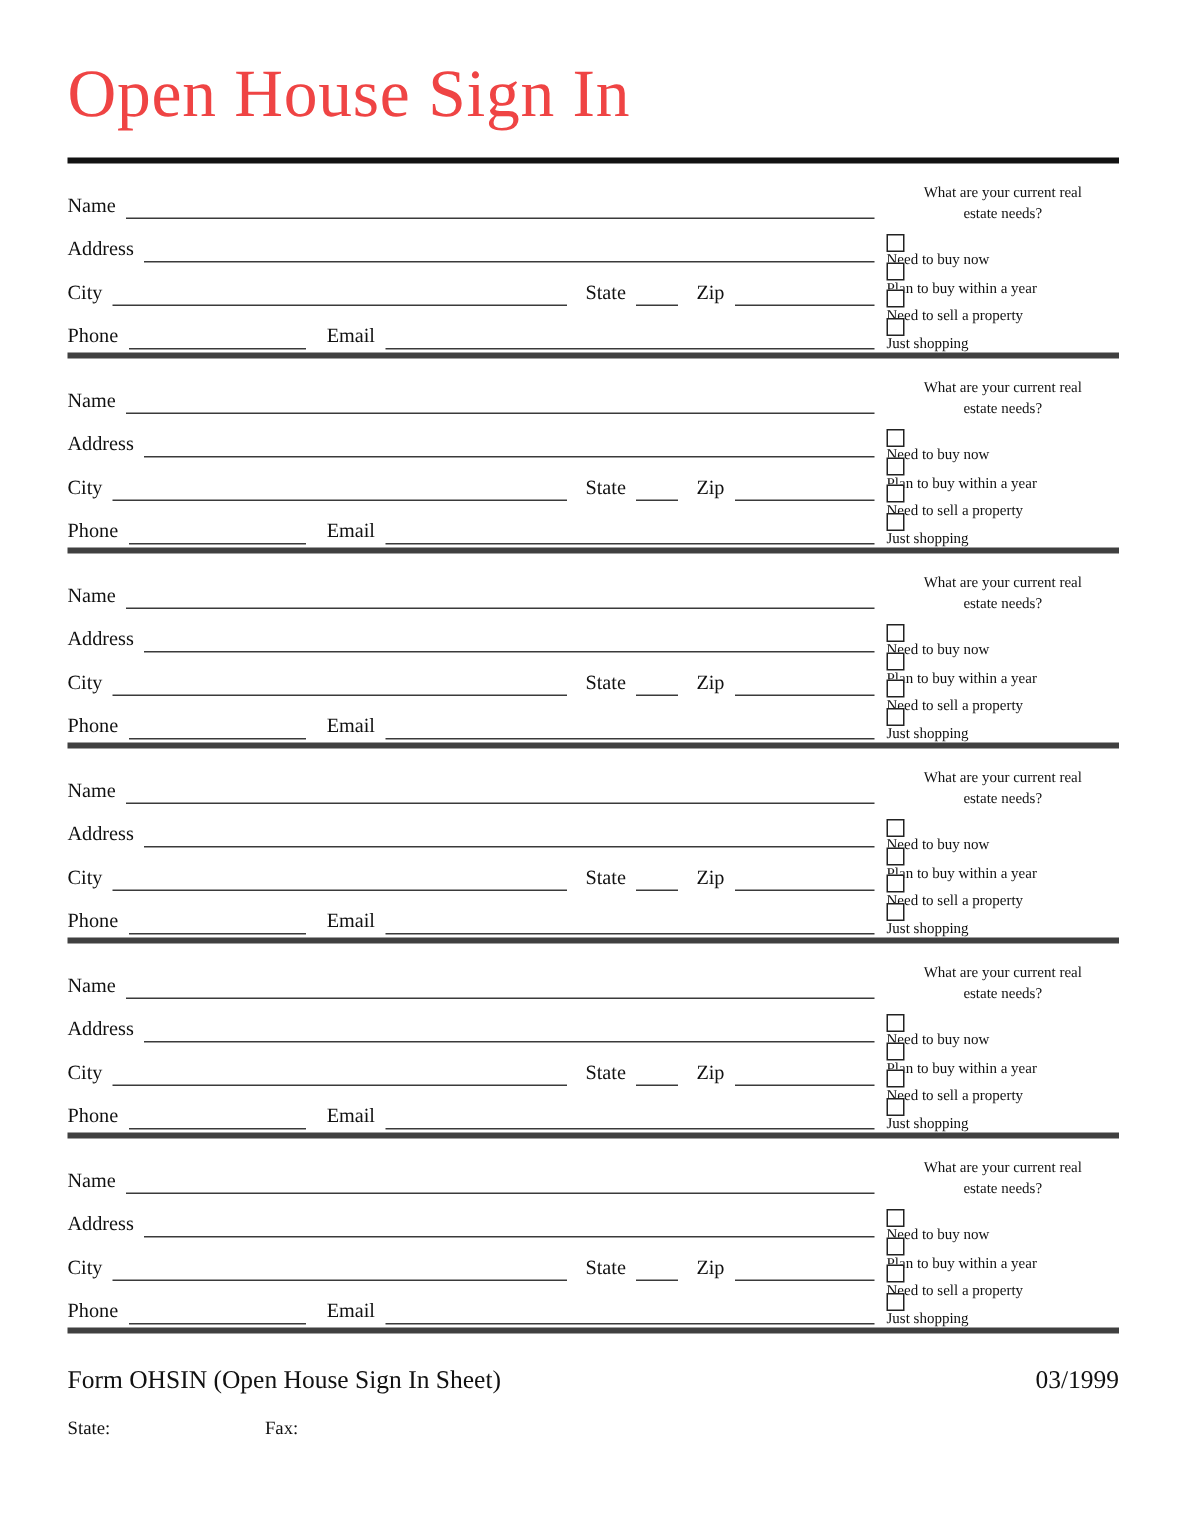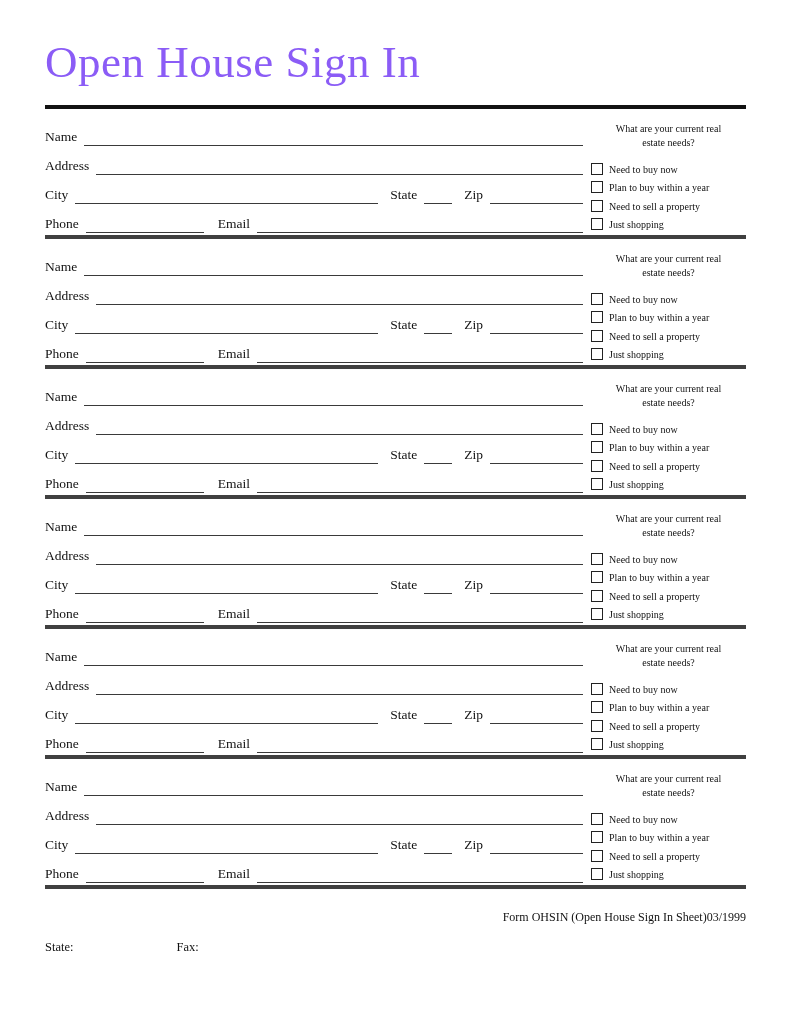--- a/index.html
+++ b/index.html
@@ -11,21 +11,21 @@
     position: relative;
   }
   .page { padding: 0 45px; width: 791px; }
 
   
   .title {
     font-size: 45px;
     font-weight: normal;
     margin-top: 36px;
     letter-spacing: 0.5px;
-    color: #8b5cf6;
+    color: #ef4444;
   }
   .thick-rule {
     height: 4px;
     background: #121212;
     margin-top: 17px;
   }
 
   
   .section {
     height: 130px;
@@ -64,37 +64,38 @@
     padding-top: 5px;
     font-size: 10px;
   }
   .needs-q {
     text-align: center;
     line-height: 14px;
     margin-bottom: 6px;
   }
   .opt {
     display: flex;
-    align-items: flex-end;
+    align-items: flex-start;
     height: 18.5px;
+    flex-direction: column;
   }
   .box {
     width: 12px; height: 12px;
     border: 1.3px solid #222;
     margin-right: 6px;
     flex: 0 0 auto;
     background: #fff;
   }
 
   
   .footer-row1 {
     display: flex;
-    justify-content: flex-end;
+    justify-content: space-between;
     margin-top: 21px;
-    font-size: 12px;
+    font-size: 17px;
   }
   .footer-row2 {
     margin-top: 15px;
     font-size: 12.5px;
   }
   .footer-row2 .fax { margin-left: 100px; }
   .produced {
     margin-top: 4px;
     text-align: center;
     font-family: "Liberation Sans", sans-serif;

